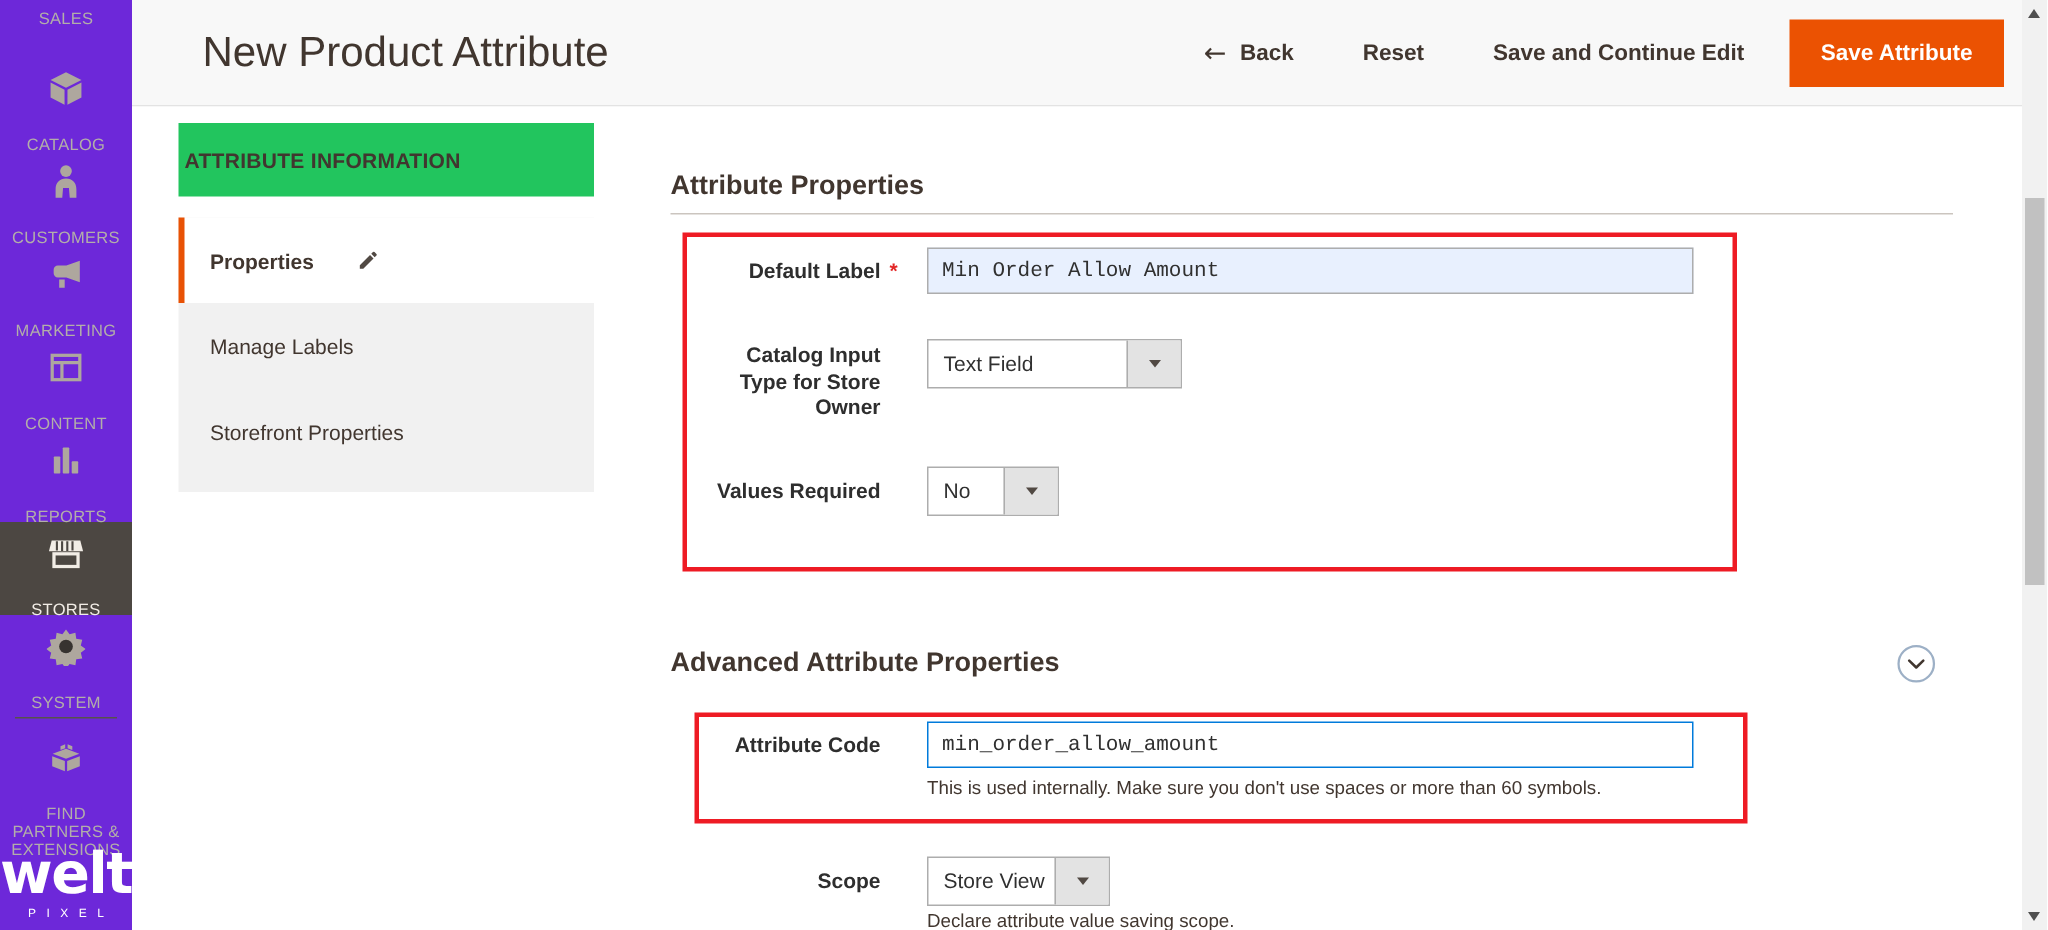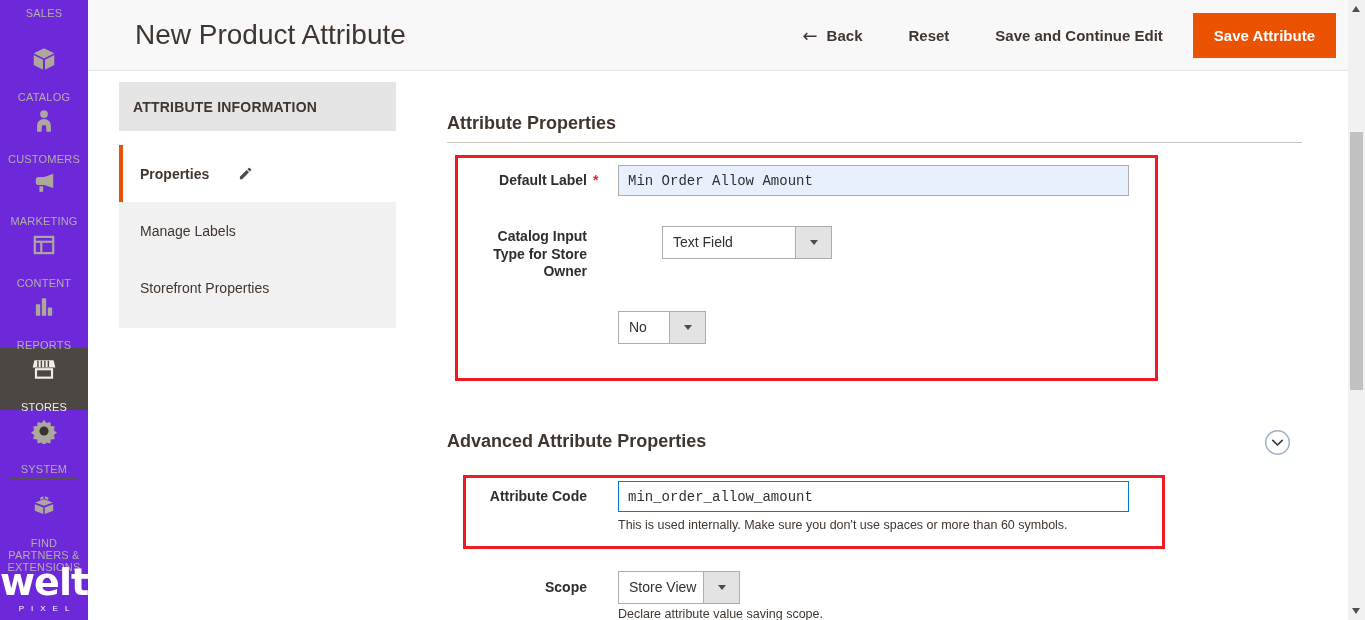--- a/index.html
+++ b/index.html
@@ -28,21 +28,21 @@
   .hdr-link{font-size:15px;font-weight:bold;color:#41362f;cursor:pointer;display:flex;align-items:center;gap:9px;white-space:nowrap;}
   .back-arrow{font-family:"DejaVu Sans",sans-serif;font-size:18px;font-weight:normal;}
   .btn-primary{margin-left:-16px;background:#eb5202;color:#fff;font-size:15px;font-weight:bold;border:none;
                height:45px;padding:0 21px;cursor:pointer;font-family:"Liberation Sans",sans-serif;}
 
   
   .main-area{position:absolute;left:88px;top:71px;width:1260px;height:549px;background:#fff;overflow:hidden;}
 
   
   .tabs{position:absolute;left:31px;top:11px;width:277px;}
-  .tabs-header{height:49px;background:#e5e5e5;box-sizing:border-box;padding-left:14px;
+  .tabs-header{height:49px;background:#22c55e;box-sizing:border-box;padding-left:4px;
                display:flex;align-items:center;font-size:14px;font-weight:bold;letter-spacing:.2px;color:#41362f;}
   .tabs-items{margin-top:14px;background:#f1f1f1;padding-bottom:12px;}
   .tab-item{height:57px;box-sizing:border-box;display:flex;align-items:center;padding-left:21px;
             font-size:14px;color:#41362f;cursor:pointer;}
   .tab-item.active{background:#fff;border-left:4px solid #e85205;padding-left:17px;font-weight:bold;gap:29px;}
   .tab-item.active svg{width:15px;height:15px;}
 
   
   .sec-title{position:absolute;font-size:18px;font-weight:bold;color:#41362f;white-space:nowrap;}
   .hr1{position:absolute;left:359px;top:71px;width:855px;height:1px;background:#cbc5bf;}
@@ -230,27 +230,28 @@
     <h2 class="sec-title" style="left:359px;top:42px;margin:0;">Attribute Properties</h2>
     <div class="hr1"></div>
 
     <div class="redbox" style="left:367px;top:84px;width:703px;height:226px;"></div>
 
     <label class="flabel" style="left:359px;top:94px;line-height:31px;">Default Label</label>
     <span class="req-star" style="left:505px;top:94px;line-height:31px;">*</span>
     <input class="tinput hl" style="left: 530px; top: 94px; width: 511px;" value="Min Order Allow Amount">
 
     <label class="flabel narrow" style="left:399px;top:157px;line-height:17.5px;">Catalog Input Type for Store Owner</label>
-    <div class="msel" style="left:530px;top:155px;width:170px;margin-left:44px;">
+    <div class="msel" style="left:530px;top:155px;width:170px;">
       <span class="val">Text Field</span>
       <span class="btn">
           <span class="dd-arrow"></span>
         </span>
     </div>
 
+    <label class="flabel" style="left:359px;top:240px;line-height:33px;">Values Required</label>
     <div class="msel" style="left:530px;top:240px;width:88px;">
       <span class="val">No</span>
       <span class="btn">
           <span class="dd-arrow"></span>
         </span>
     </div>
 
     <h2 class="sec-title" style="left:359px;top:360px;margin:0;">Advanced Attribute Properties</h2>
     <span class="collapse-ic">
       <svg viewBox="0 0 27 27">

